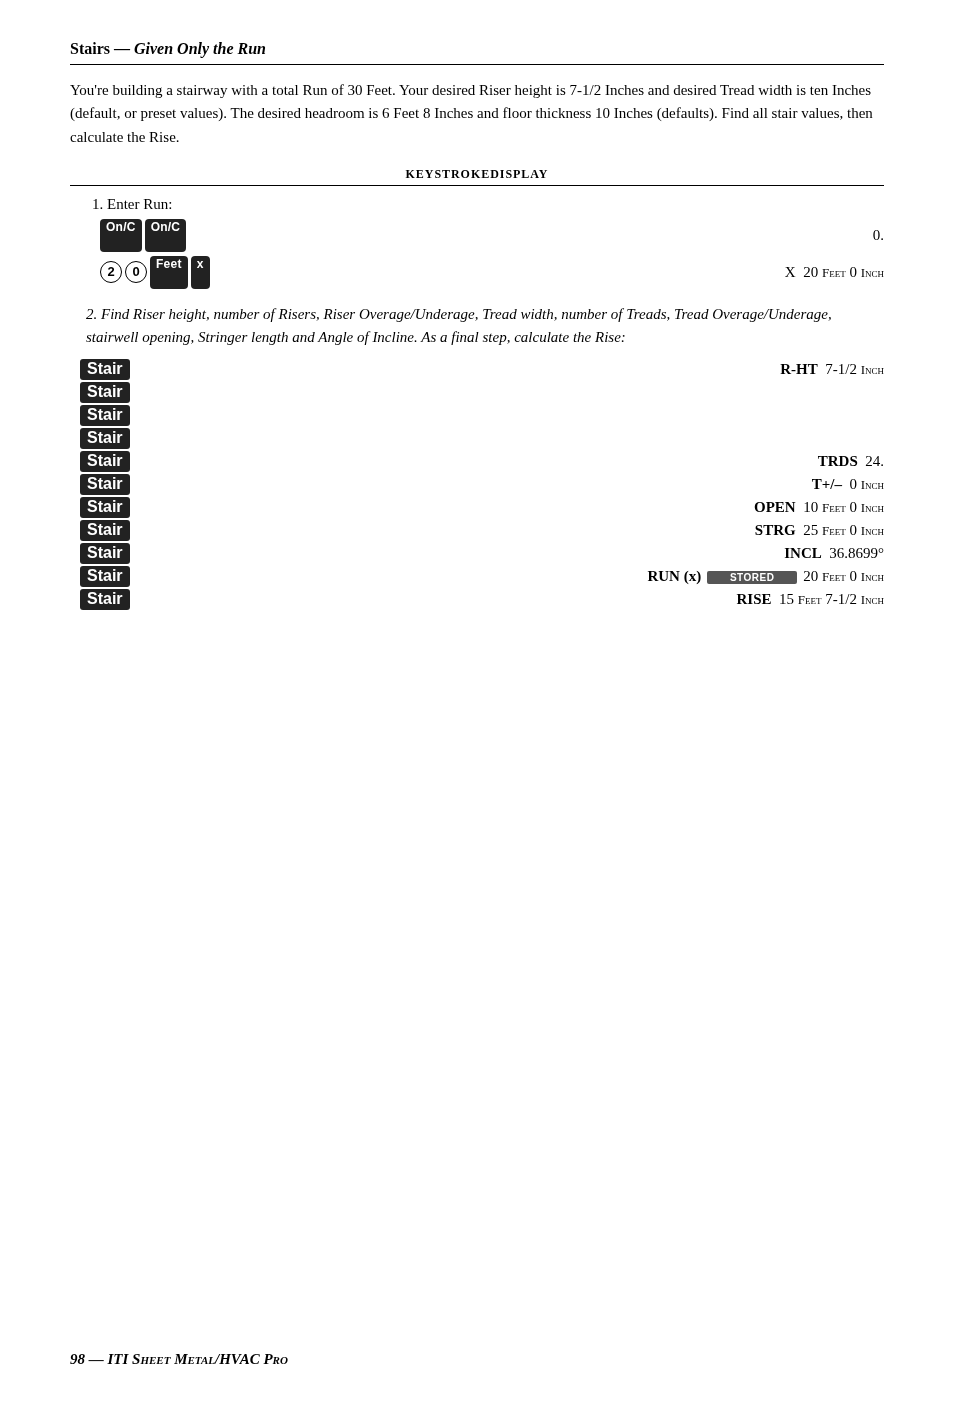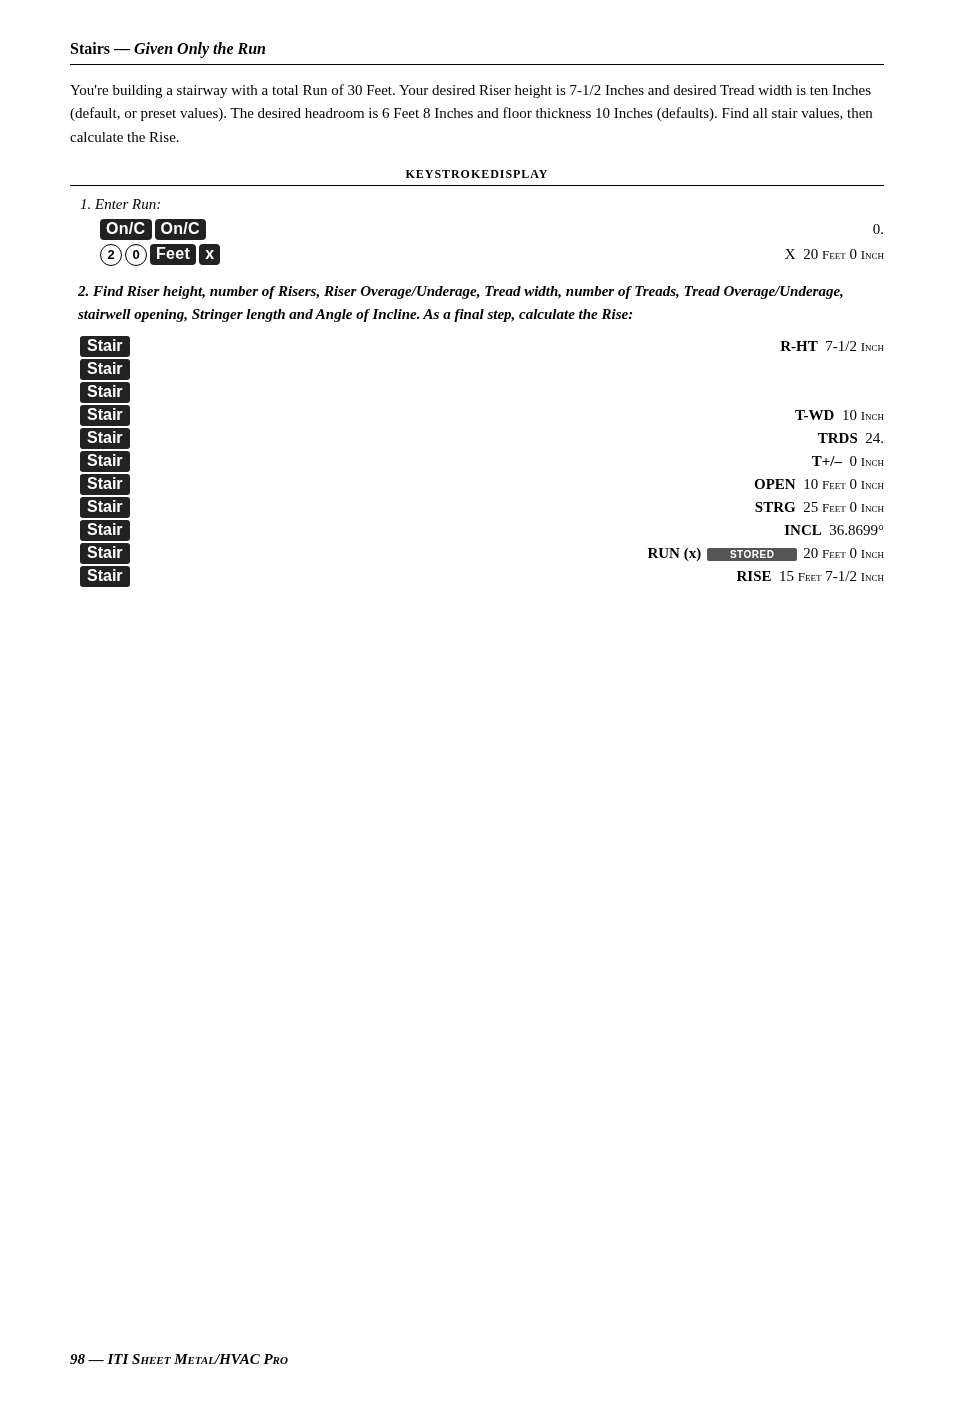--- a/index.html
+++ b/index.html
@@ -34,22 +34,21 @@
       font-size: 12px;
       font-weight: bold;
       letter-spacing: 0.08em;
       border-bottom: 1px solid #000;
       padding-bottom: 3px;
       margin-bottom: 10px;
     }
     .step-label {
       font-size: 15px;
       margin-bottom: 6px;
-      margin-left: 10px;
-      font-style: italic;
+      margin-left: 22px;
     }
     .keystroke-row {
       display: flex;
       align-items: center;
       justify-content: space-between;
       margin-bottom: 4px;
       margin-left: 30px;
     }
     .keystroke-left {
       display: flex;
@@ -59,45 +58,44 @@
     .display-value {
       font-size: 15px;
       font-weight: normal;
       text-align: right;
       min-width: 200px;
     }
     .key-btn {
       display: inline-block;
       background: #222;
       color: #fff;
-      font-size: 16px;
+      font-size: 12px;
       font-weight: bold;
       border-radius: 4px;
-      padding: 1px 6px 2px 6px;
+      padding: 1px 6px 18px 6px;
       font-family: Arial, sans-serif;
       letter-spacing: 0.02em;
     }
     .key-circle {
       display: inline-block;
       border: 1.5px solid #000;
       border-radius: 50%;
       font-size: 13px;
       font-weight: bold;
       width: 22px;
       height: 22px;
       text-align: center;
       line-height: 19px;
       font-family: Arial, sans-serif;
     }
     .step2-text {
       font-style: italic;
       font-size: 15px;
       line-height: 1.55;
-      margin: 14px 0 10px 8px;
-      font-weight: bold;
+      margin: 14px 0 10px 16px;
     }
     .stair-rows {
       display: flex;
       flex-direction: column;
       gap: 2px;
       margin-left: 10px;
     }
     .stair-row {
       display: flex;
       align-items: center;
@@ -207,23 +205,20 @@
   <div class="stair-row">
     <div class="stair-btn">Stair</div>
   </div>
 
   <div class="stair-row">
     <div class="stair-btn">Stair</div>
   </div>
 
   <div class="stair-row">
     <div class="stair-btn">Stair</div>
-    <div class="stair-display">
-      <span class="label">T-WD</span>&nbsp;&nbsp;10 <span class="small-caps">Inch</span>
-    </div>
   </div>
 
   <div class="stair-row">
     <div class="stair-btn">Stair</div>
     <div class="stair-display">
       <span class="label">TRDS</span>&nbsp;&nbsp;24.
     </div>
   </div>
 
   <div class="stair-row">

